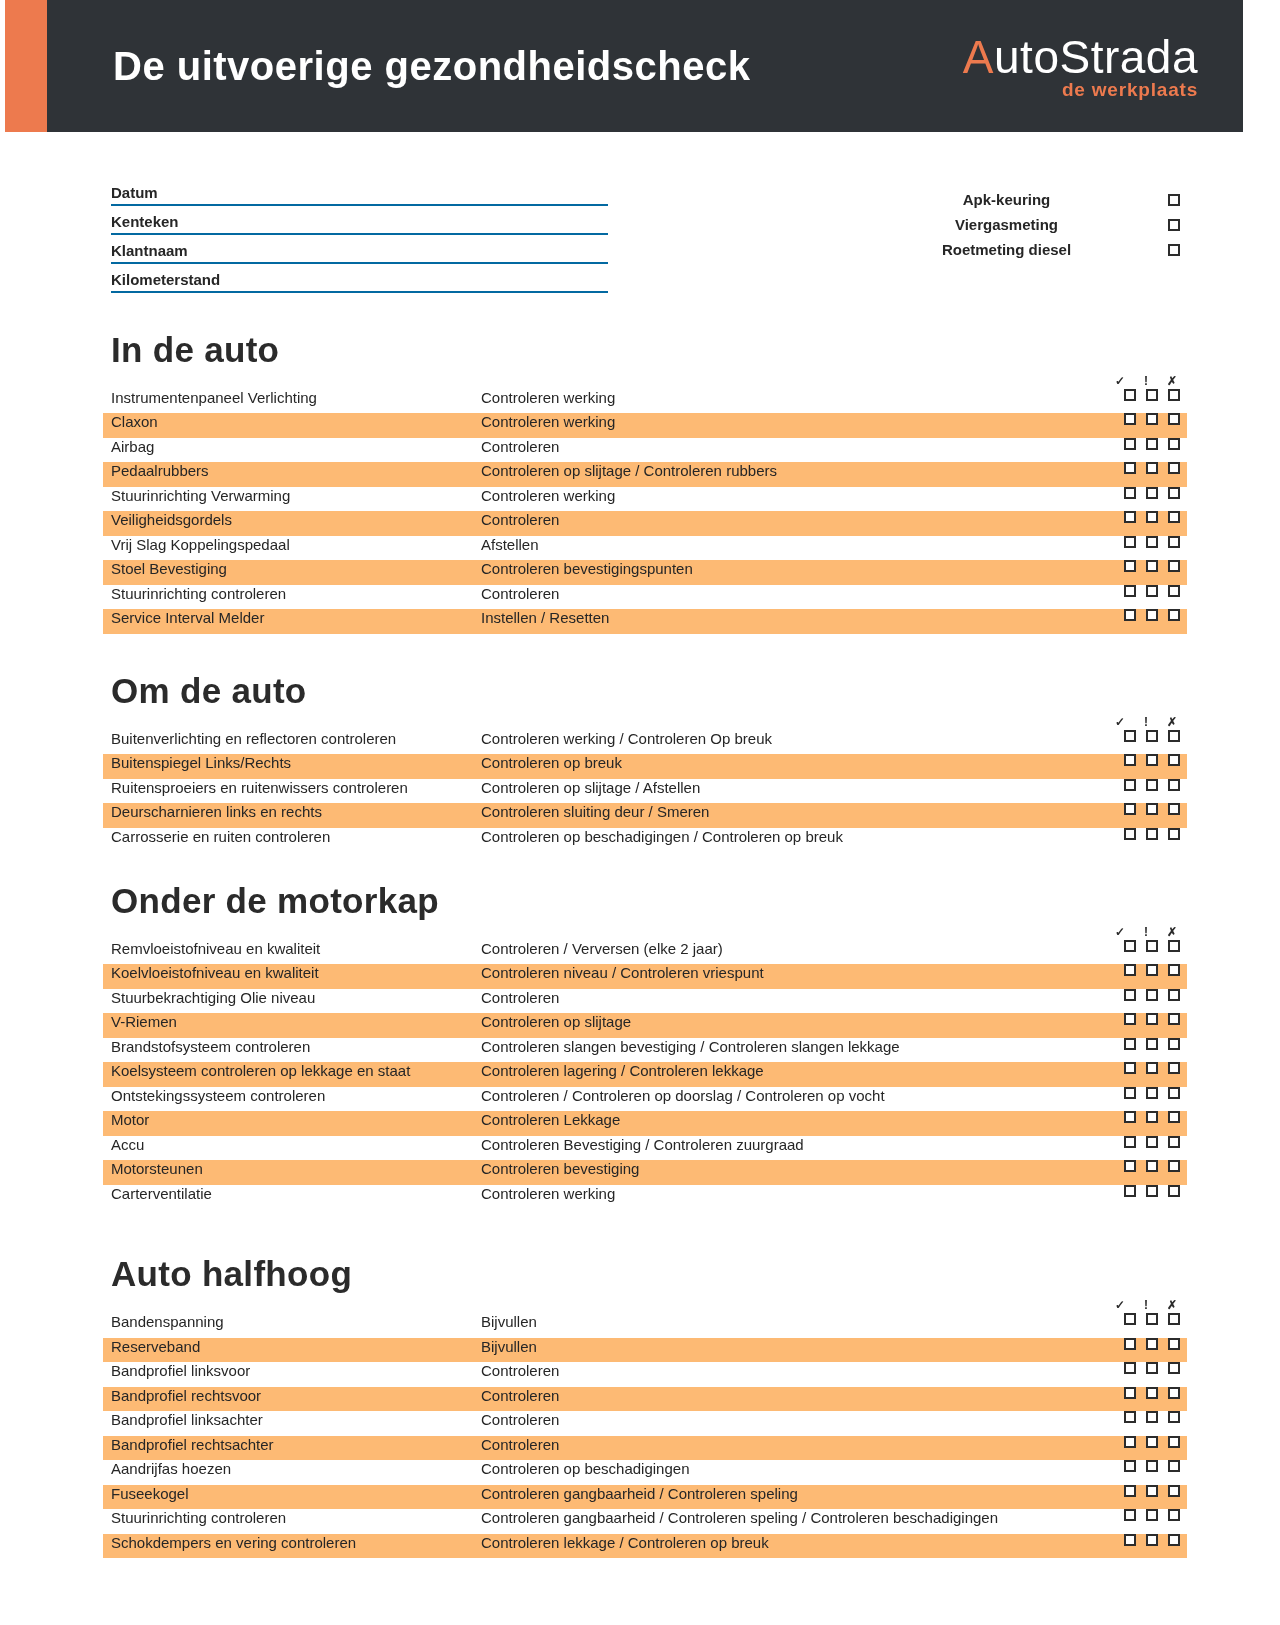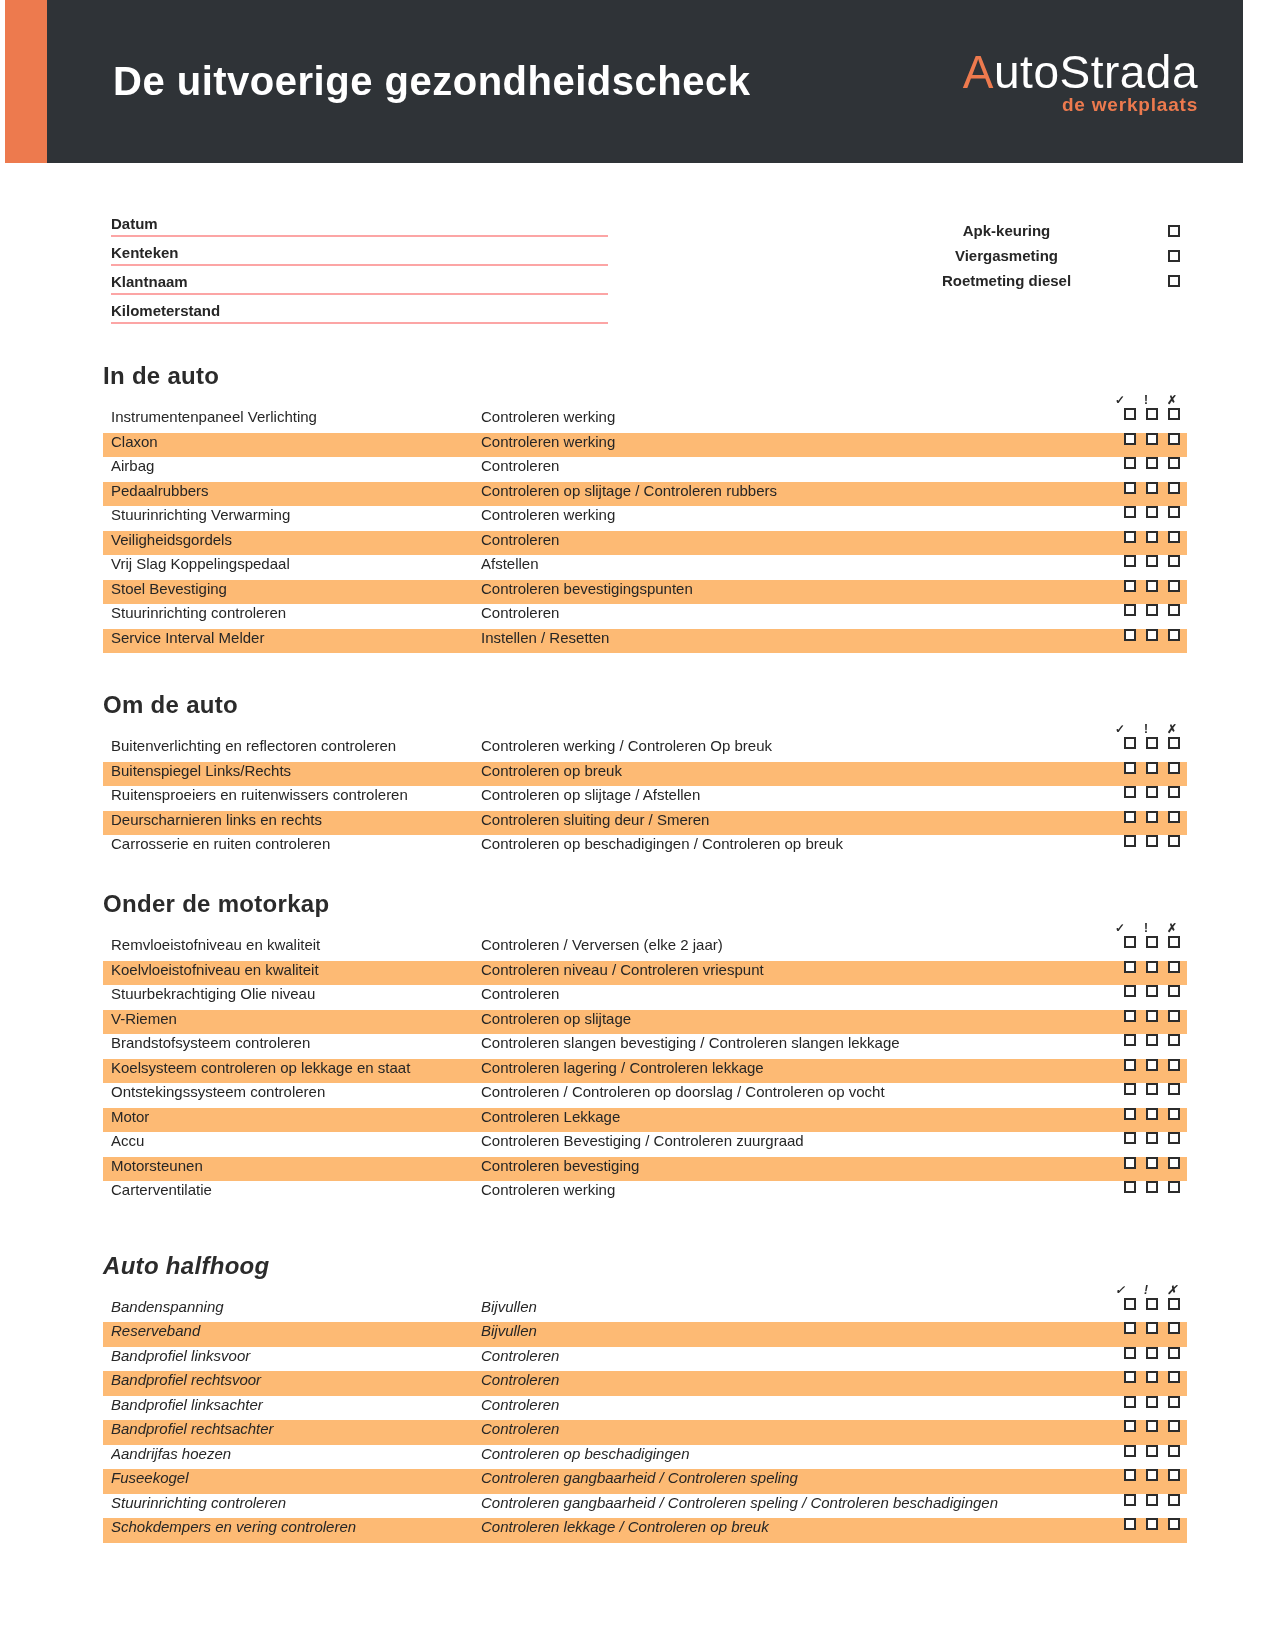--- a/index.html
+++ b/index.html
@@ -7,62 +7,62 @@
   .page {
     position:relative;
     width:1280px; height:1625px;
     background:#ffffff;
     font-family:"Liberation Sans", sans-serif;
     color:#262626;
     overflow:hidden;
   }
 
   
-  .header { display:flex; height:163px; margin:0 37px 0 5px; }
+  .header { display:flex; height:132px; margin:0 37px 0 5px; }
   .header-accent { width:42px; background:#ed7a4e; flex:none; }
   .header-main {
     flex:1; background:#2f3337;
     display:flex; align-items:center; justify-content:space-between;
     padding:0 45px 0 66px;
   }
   .page-title {
     color:#ffffff; font-size:40px; font-weight:700; letter-spacing:0.5px;
   }
   .logo { text-align:right; line-height:1; }
   .logo-main { font-size:46px; font-weight:400; color:#ffffff; letter-spacing:0.5px; }
   .logo-main .accent { color:#ed7a4e; }
   .logo-sub { font-size:19px; font-weight:700; color:#ed7a4e; margin-top:0px; letter-spacing:0.8px; }
 
   
   .form-area {
     display:flex; justify-content:space-between;
     margin:53px 100px 0 111px;
   }
   .form-fields { width:497px; flex:none; }
-  .field { padding-bottom:3px; border-bottom:2px solid #fca5a5; margin-bottom:8px; }
+  .field { padding-bottom:3px; border-bottom:2px solid #0369a1; margin-bottom:8px; }
   .field-label { font-size:15px; font-weight:700; line-height:16px; display:block; }
   .form-checks { width:335px; flex:none; padding-top:2px; }
   .form-check-row { display:flex; align-items:center; height:25px;text-align:center; }
   .form-check-row .fc-label { flex:1; font-size:15px; font-weight:700; }
 
   .cb {
     width:12px; height:12px; border:2px solid #2c2c2c; background:#ffffff;
     flex:none; display:inline-block;
   }
 
   
   #sections { margin-left:103px; width:1084px; }
   .section { margin-top:39px; }
   .section:nth-of-type(1) { margin-top:31px; }
   .section:nth-of-type(3) { margin-top:31px; }
-  .section:nth-of-type(4) { margin-top:47px;font-style:italic; }
+  .section:nth-of-type(4) { margin-top:47px; }
 
   .section-title {
-    font-size:24px; font-weight:700; color:#2b2b2b;
-    line-height:1.05; letter-spacing:0.3px;
+    font-size:35px; font-weight:700; color:#2b2b2b;
+    margin-left:8px; line-height:1.05; letter-spacing:0.3px;
   }
   .check-header {
     display:flex; gap:10px; justify-content:flex-end;
     padding-right:7px; margin-top:6px; margin-bottom:2px;
   }
   .check-header .ch {
     width:16px; text-align:center; font-size:12px; font-weight:700;
     line-height:12px; color:#2b2b2b;
   }
   .row {

